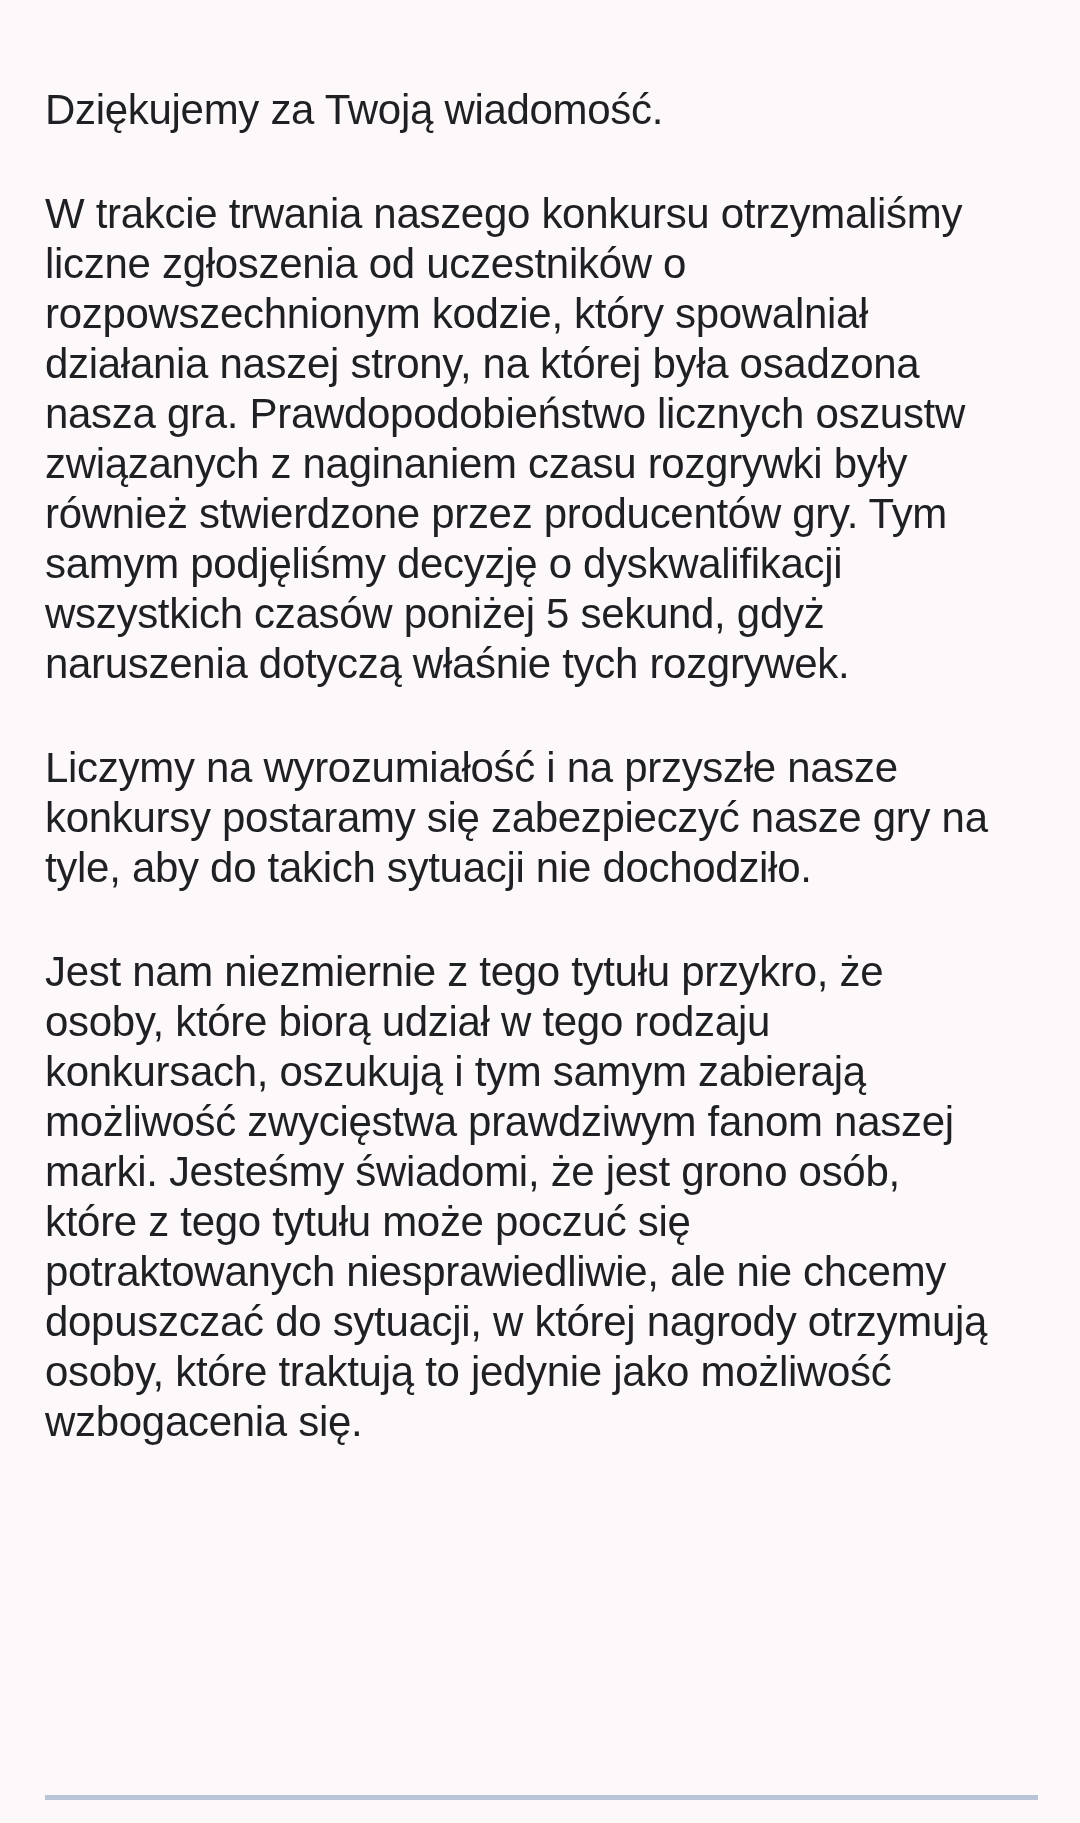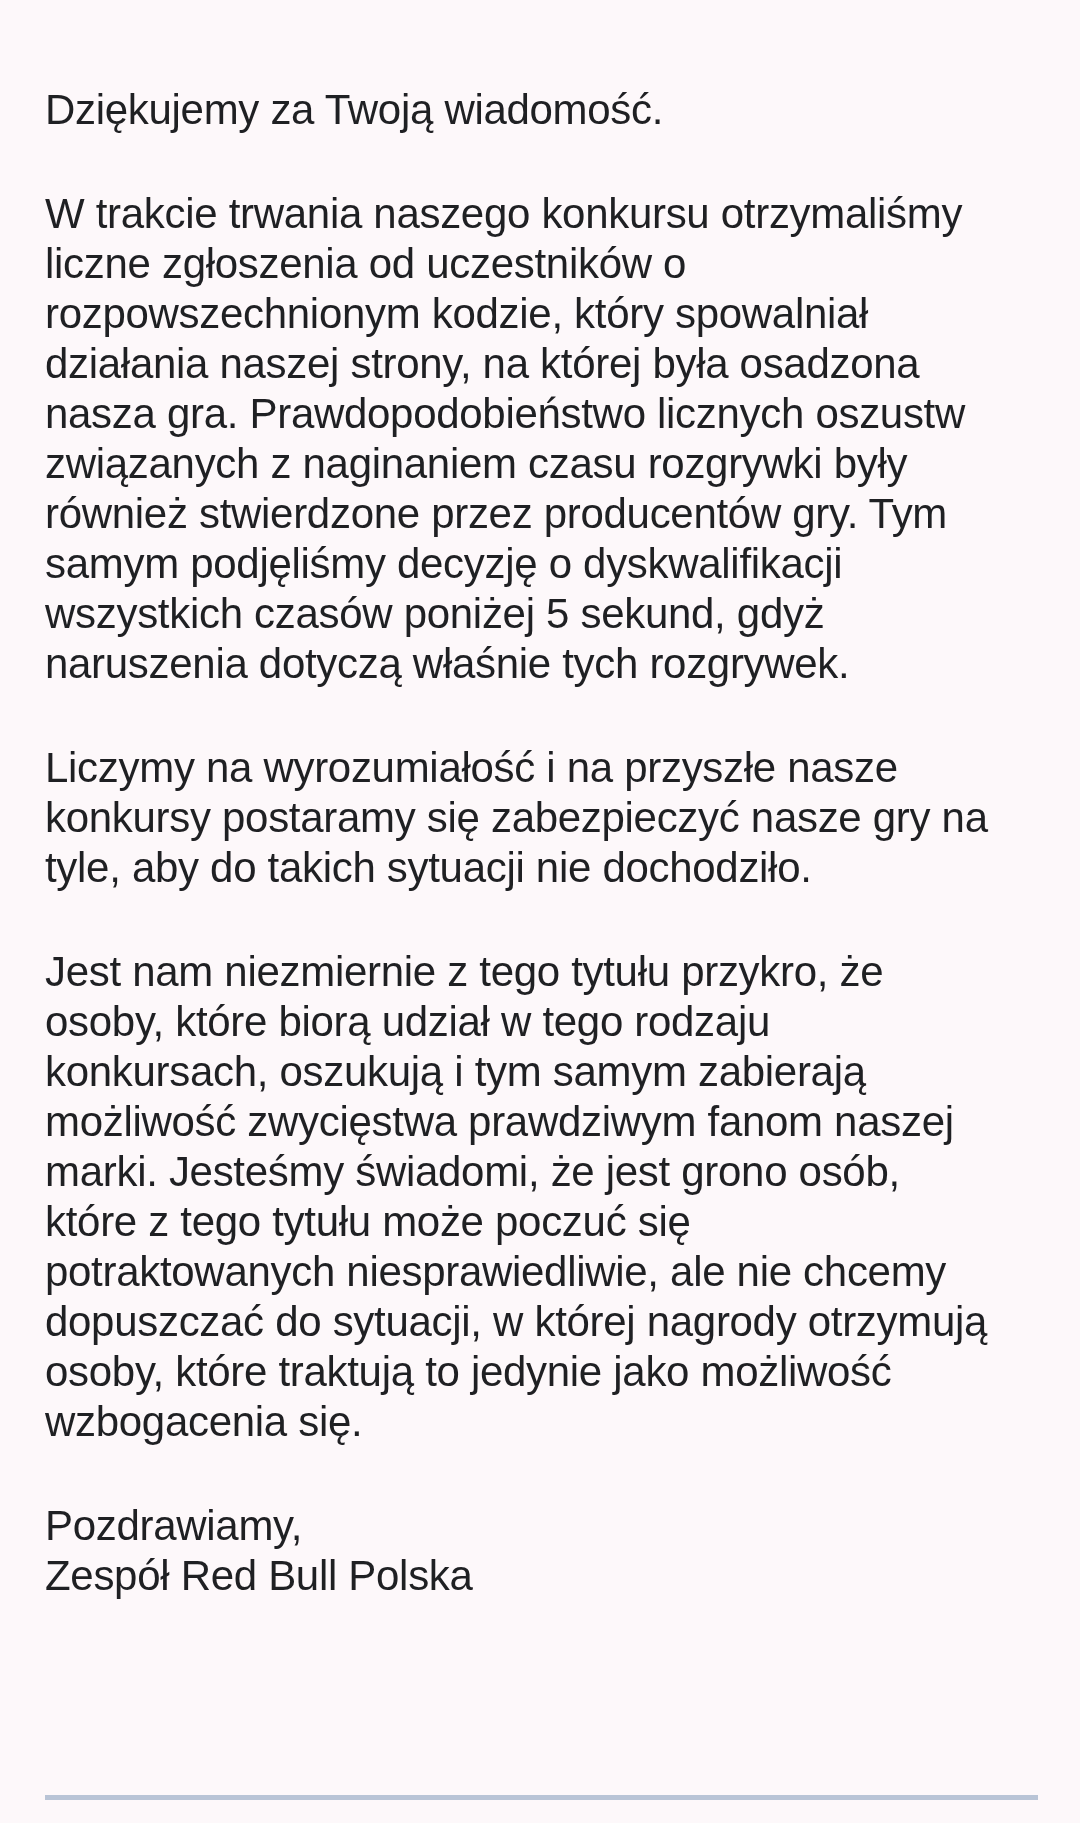--- a/index.html
+++ b/index.html
@@ -61,17 +61,15 @@
   <p>Jest nam niezmiernie z tego tytułu przykro, że
 osoby, które biorą udział w tego rodzaju
 konkursach, oszukują i tym samym zabierają
 możliwość zwycięstwa prawdziwym fanom naszej
 marki. Jesteśmy świadomi, że jest grono osób,
 które z tego tytułu może poczuć się
 potraktowanych niesprawiedliwie, ale nie chcemy
 dopuszczać do sytuacji, w której nagrody otrzymują
 osoby, które traktują to jedynie jako możliwość
 wzbogacenia się.</p>
-  <p>Pozdrawiamy,
-Zespół Red Bull Polska</p>
 </main>
 
 <div class="divider"></div>
 
 </body></html>

